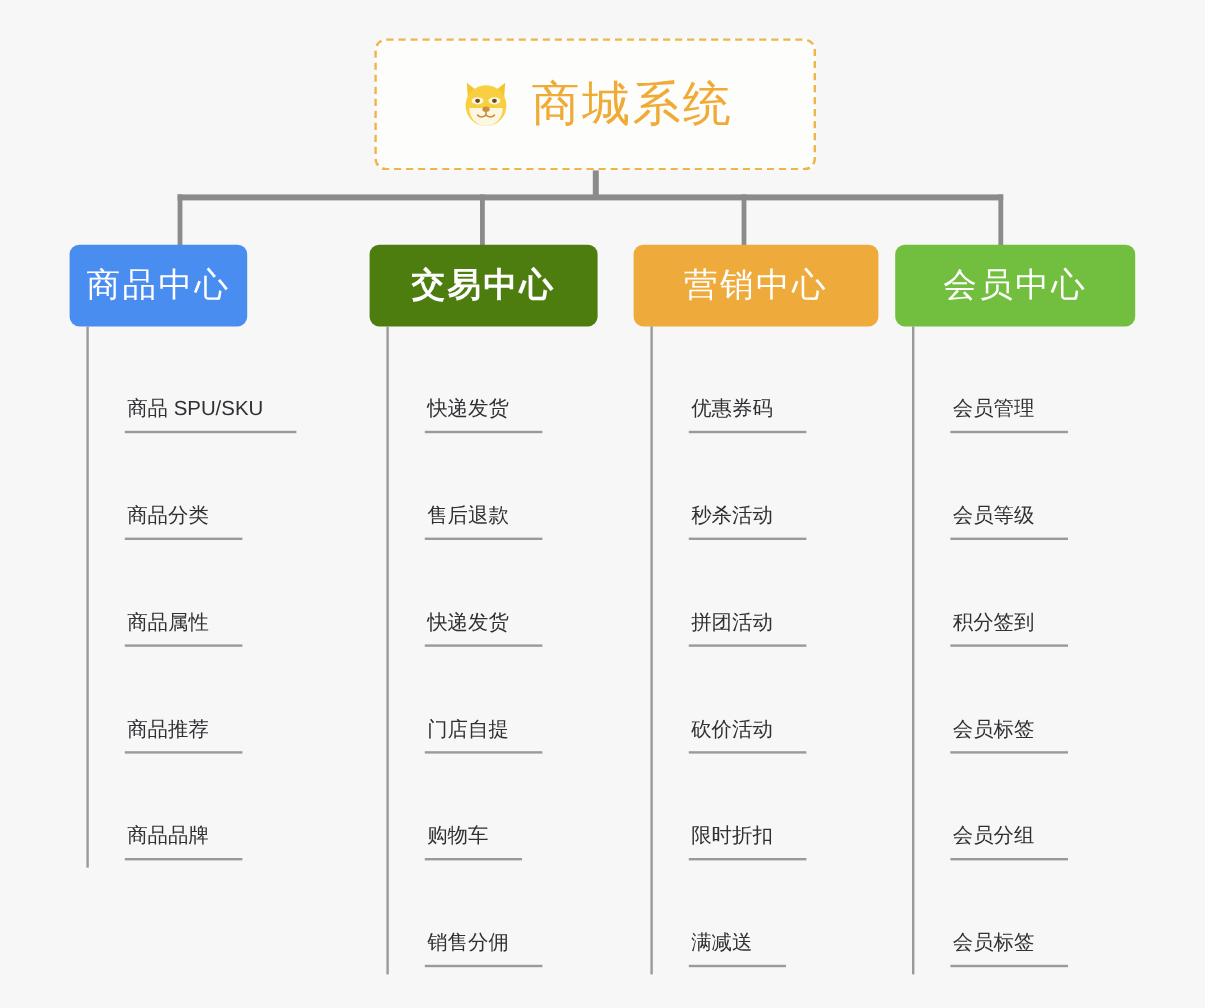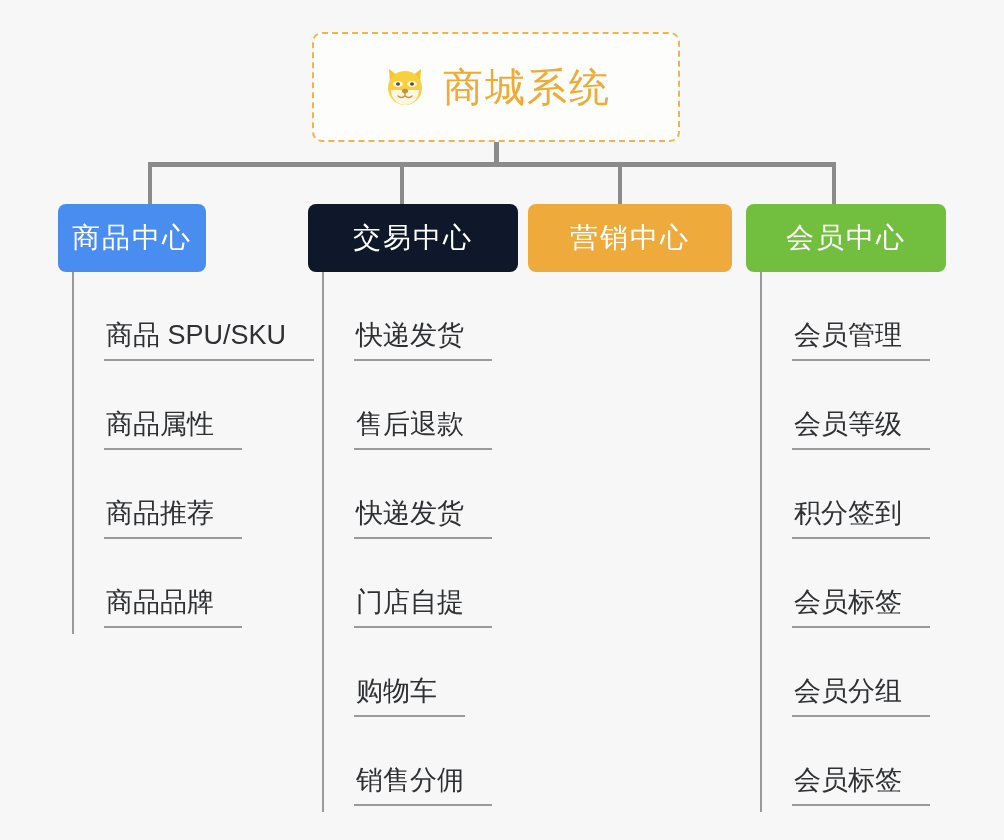--- a/index.html
+++ b/index.html
@@ -76,42 +76,42 @@
     border-radius: 8px;
     display: flex;
     align-items: center;
     justify-content: center;
     color: #ffffff;
     font-size: 28px;
     letter-spacing: 2px;
     white-space: nowrap;
   }
   .cat-0 .cat-header { width: 148px; background: #4a8df0; }
-  .cat-1 .cat-header { width: 210px; background: #0f172a; }
+  .cat-1 .cat-header { width: 190px; background: #4d7c0f; font-weight: bold; }
   .cat-2 .cat-header { width: 204px; background: #eeab3b; }
   .cat-3 .cat-header { width: 200px; background: #72bf3f; }
 
   
   .leaves {
     position: relative;
     margin-left: 14px;
     border-left: 2px solid #9a9a9a;
     padding-top: 6px;
   }
   .leaf {
     position: relative;
     height: 89px;
     box-sizing: border-box;
     display: flex;
     align-items: flex-end;
     padding-left: 30px;
     padding-bottom: 6px;
   }
   .leaf-label {
-    font-size: 27px;
+    font-size: 17px;
     color: #2f3033;
     white-space: nowrap;
     line-height: 1.1;
     padding-bottom: 8px;
     border-bottom: 2px solid #9a9a9a;
     padding-left: 2px;
     padding-right: 28px;
   }
 </style>
 </head>
@@ -149,20 +149,23 @@
 
   <div class="column col-0 cat-0">
     <div class="cat-header">
       <span>商品中心</span>
     </div>
     <div class="leaves">
       <div class="leaf">
           <span class="leaf-label">商品 SPU/SKU</span>
         </div>
       <div class="leaf">
+          <span class="leaf-label">商品分类</span>
+        </div>
+      <div class="leaf">
           <span class="leaf-label">商品属性</span>
         </div>
       <div class="leaf">
           <span class="leaf-label">商品推荐</span>
         </div>
       <div class="leaf">
           <span class="leaf-label">商品品牌</span>
         </div>
     </div>
   </div>
@@ -190,20 +193,40 @@
       <div class="leaf">
           <span class="leaf-label">销售分佣</span>
         </div>
     </div>
   </div>
 
   <div class="column col-2 cat-2">
     <div class="cat-header">
       <span>营销中心</span>
     </div>
+    <div class="leaves">
+      <div class="leaf">
+          <span class="leaf-label">优惠券码</span>
+        </div>
+      <div class="leaf">
+          <span class="leaf-label">秒杀活动</span>
+        </div>
+      <div class="leaf">
+          <span class="leaf-label">拼团活动</span>
+        </div>
+      <div class="leaf">
+          <span class="leaf-label">砍价活动</span>
+        </div>
+      <div class="leaf">
+          <span class="leaf-label">限时折扣</span>
+        </div>
+      <div class="leaf">
+          <span class="leaf-label">满减送</span>
+        </div>
+    </div>
   </div>
 
   <div class="column col-3 cat-3">
     <div class="cat-header">
       <span>会员中心</span>
     </div>
     <div class="leaves">
       <div class="leaf">
           <span class="leaf-label">会员管理</span>
         </div>

